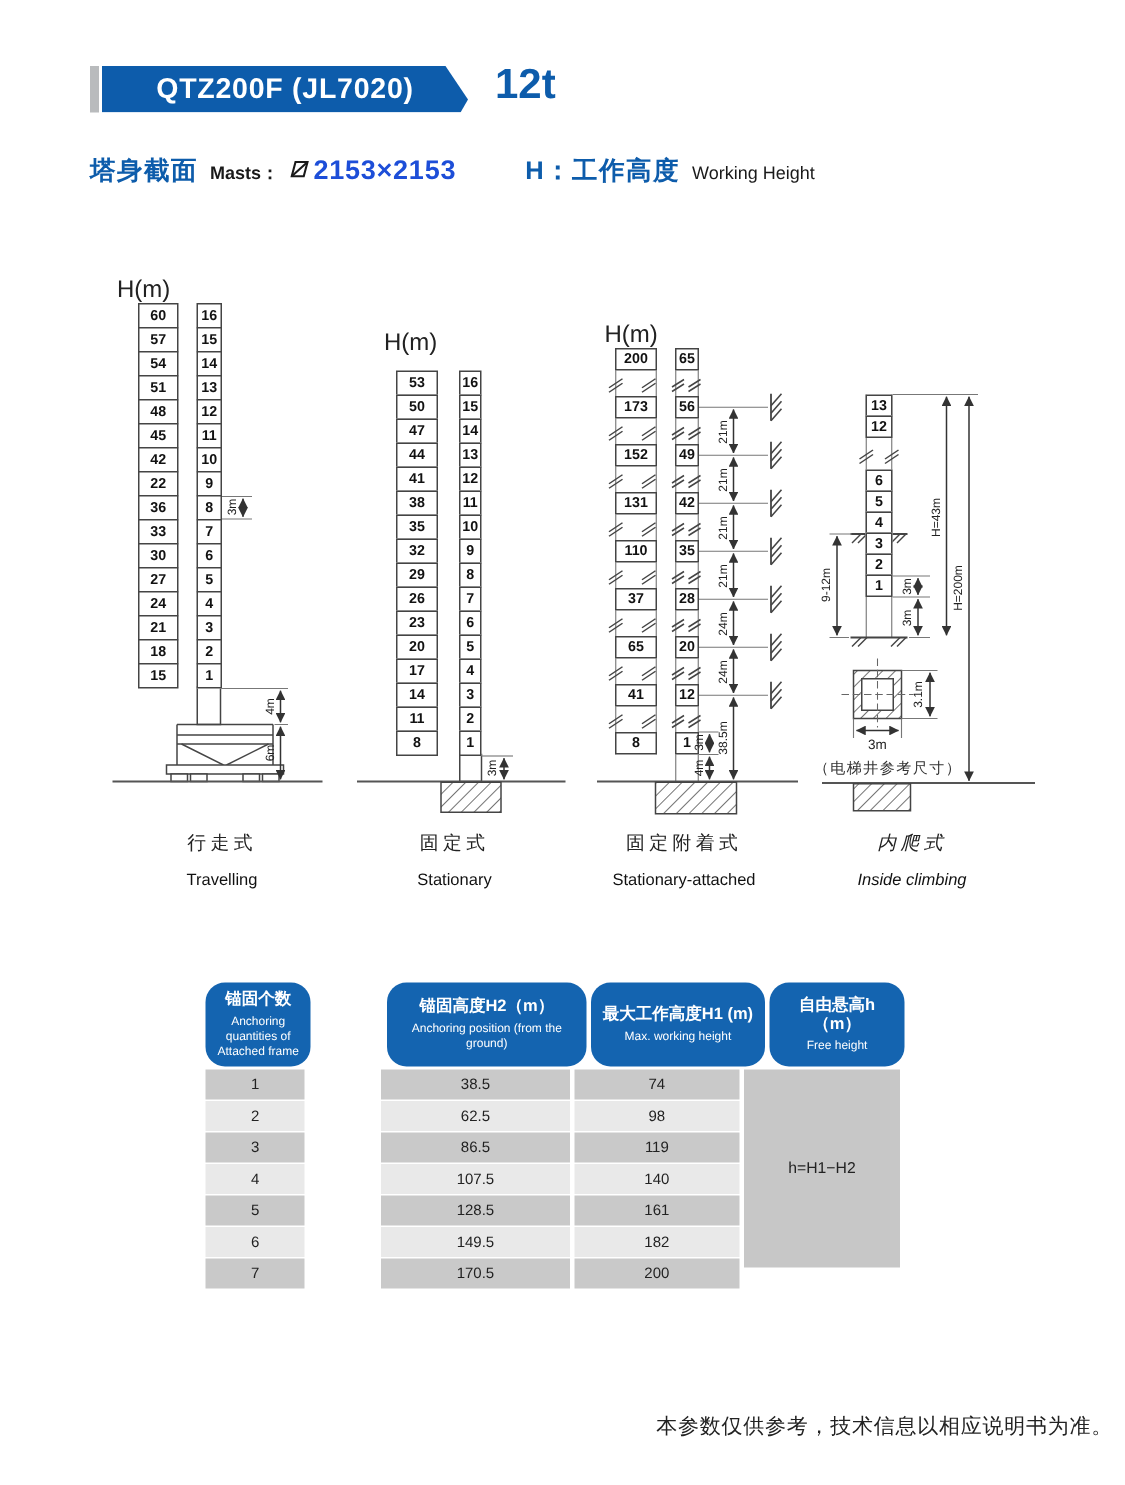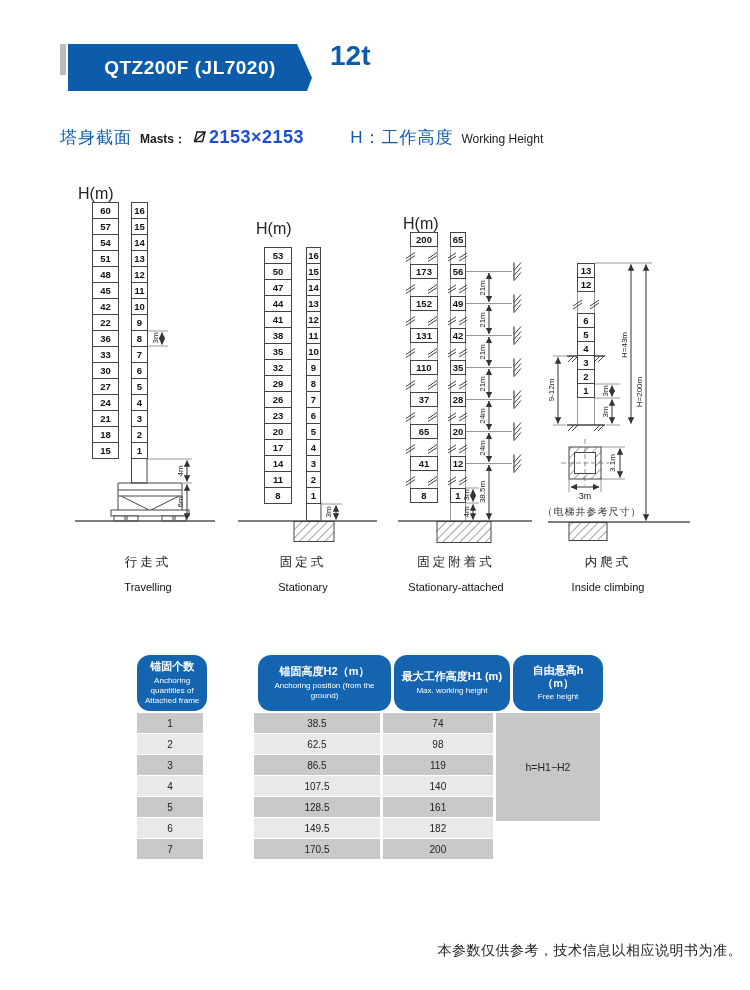--- a/index.html
+++ b/index.html
@@ -1,26 +1,26 @@
 <!DOCTYPE html>
 <html><head>
 <meta charset="utf-8">
 <style>
   html,body{margin:0;padding:0;background:#fff;}
   #page{position:relative;width:750px;height:990px;background:#fff;overflow:hidden;
         font-family:"Liberation Sans","DejaVu Sans",sans-serif;color:#222;}
   
   #badge-strip{position:absolute;left:60px;top:44px;width:6px;height:31px;background:#b9bbbd;}
-  #badge{position:absolute;left:68px;top:44px;width:244px;height:47px;background:#0d5cab;
+  #badge{position:absolute;left:68px;top:44px;width:244px;height:31px;background:#0d5cab;
          clip-path:polygon(0 0,calc(100% - 15px) 0,100% 72%,calc(100% - 5px) 100%,0 100%);
          display:flex;align-items:center;justify-content:center;}
   #badge span{color:#fff;font-weight:bold;font-size:19px;letter-spacing:.5px;}
   #capacity{position:absolute;left:330px;top:40px;font-size:28px;font-weight:bold;color:#0d5cab;}
   #subtitle{position:absolute;left:60px;top:102px;display:flex;align-items:baseline;white-space:nowrap;}
-  .sub-cn{font-size:17px;font-weight:normal;color:#0d5cab;letter-spacing:1px;margin-top:24px;}
+  .sub-cn{font-size:17px;font-weight:bold;color:#0d5cab;letter-spacing:1px;}
   .sub-en{font-size:12px;font-weight:bold;color:#1a1a1a;margin-left:8px;}
   .sub-size{font-size:18px;font-weight:bold;color:#1d4ed8;letter-spacing:.5px;}
   .sub-gap{display:inline-block;width:46px;}
   #mast-icon{position:relative;top:1px;margin:0 2px 0 6px;}
   
   #linework{position:absolute;left:0;top:0;pointer-events:none;}
   .ln{stroke:#444;stroke-width:1;fill:none;}
   .thin{stroke:#777;stroke-width:.75;fill:none;}
   .gnd{stroke:#555;stroke-width:1.3;fill:none;}
   .wl{fill:#fff;stroke:#444;stroke-width:1;}
@@ -51,21 +51,21 @@
   .th-cn{font-size:11px;font-weight:bold;line-height:1.2;}
   .th-en{font-size:8px;line-height:1.25;margin-top:2px;}
   .c1{width:81px;} .c2{width:154px;margin-left:48px;} .c3{width:135px;} .c4{width:104px;}
   #tbody-wrap{display:flex;}
   #tbody{display:flex;flex-direction:column;width:359px;}
   .trow{display:flex;height:20px;margin-bottom:1px;}
   .td{display:flex;align-items:center;justify-content:center;font-size:10px;color:#222;margin-right:3px;}
   .trow:nth-child(odd) .td{background:#c9c9c9;}
   .trow:nth-child(even) .td{background:#e9e9e9;}
   #free-cell{width:104px;background:#c7c7c7;display:flex;align-items:center;justify-content:center;
-             font-size:10.5px;color:#222;height:108px;}
+             font-size:10.5px;color:#222;height:132px;}
   
   #footer-note{position:absolute;right:8px;top:942px;font-size:14px;color:#222;letter-spacing:.5px;}
 </style>
 </head>
 <body>
 
 <div id="page">
 
   <div id="badge-strip"></div>
   <div id="badge">
@@ -345,21 +345,21 @@
     <div class="cap-en">Travelling</div>
   </div>
   <div class="cap" style="left:303px;">
     <div class="cap-cn">固定式</div>
     <div class="cap-en">Stationary</div>
   </div>
   <div class="cap" style="left:456px;">
     <div class="cap-cn">固定附着式</div>
     <div class="cap-en">Stationary-attached</div>
   </div>
-  <div class="cap" style="left:608px;">
+  <div class="cap" style="left:608px;font-style:italic;">
     <div class="cap-cn">内爬式</div>
     <div class="cap-en">Inside climbing</div>
   </div>
 
   <div id="tbl">
     <div id="thead">
       <div class="th c1">
         <div class="th-cn">锚固个数</div>
         <div class="th-en">Anchoring quantities of Attached frame</div>
       </div>

